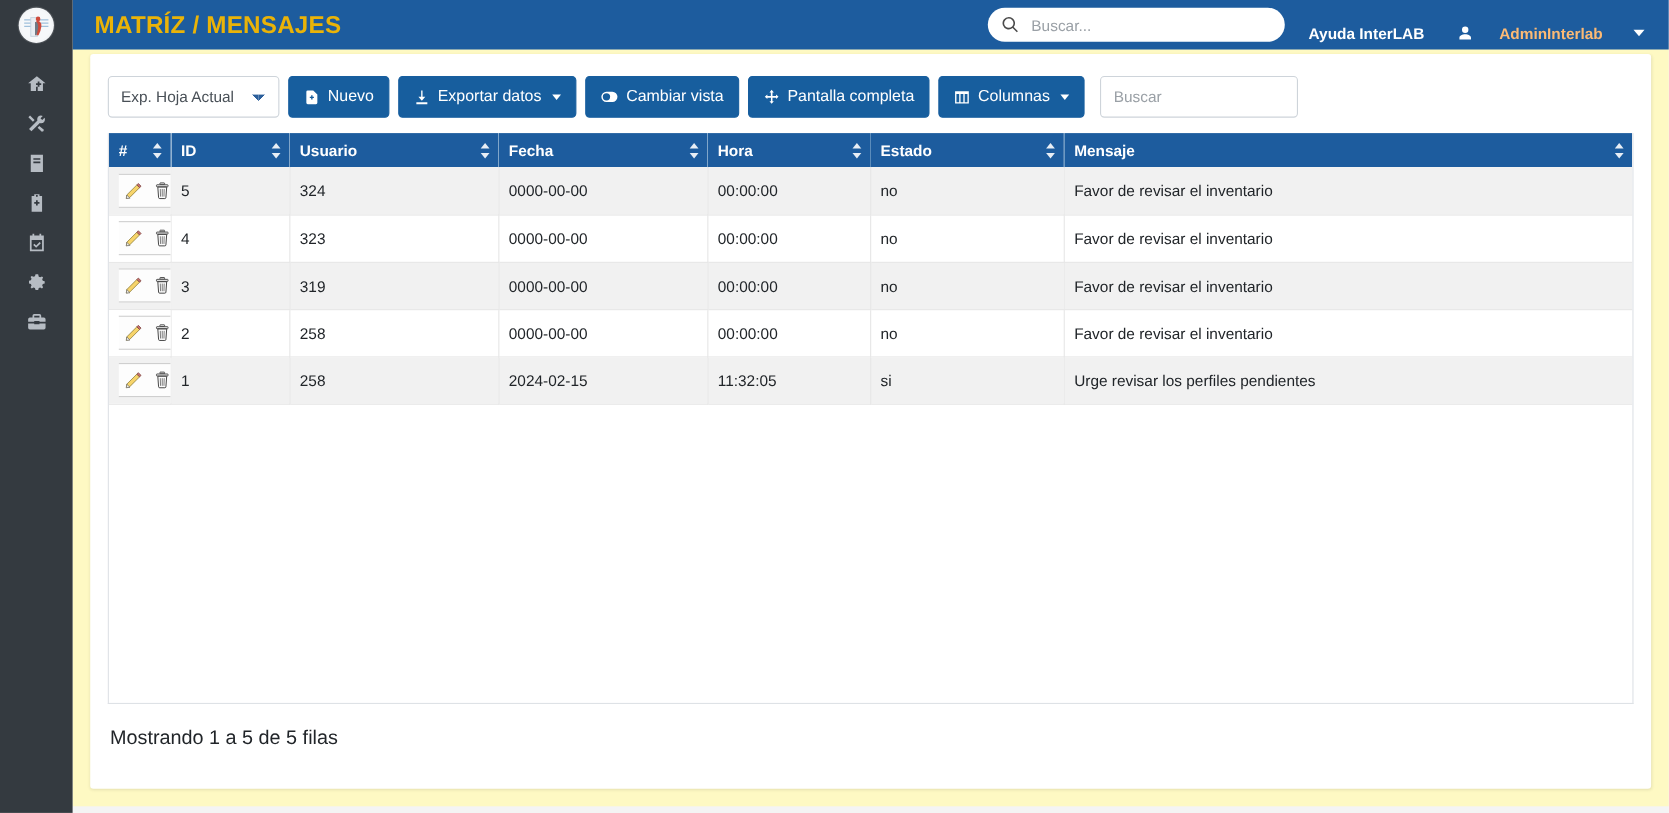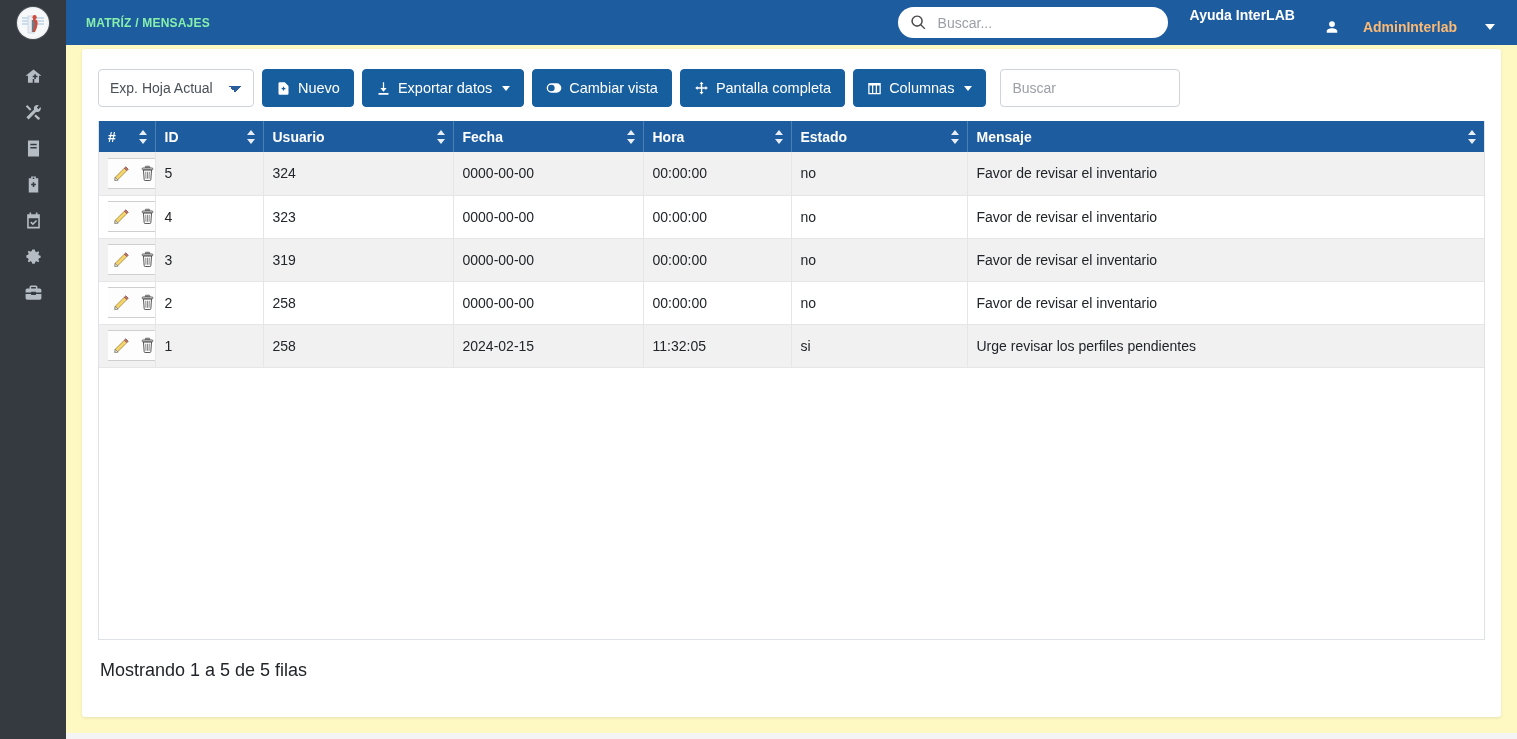--- a/index.html
+++ b/index.html
@@ -42,30 +42,30 @@
 
   
   #topbar {
     position: absolute; left: 66px; top: 0;
     width: 1451px; height: 45px;
     background: #1d5c9e;
     display: flex; align-items: center;
     z-index: 15;
   }
   #page-title {
-    color: #86efac;
-    font-size: 12px;
+    color: #eab308;
+    font-size: 22px;
     font-weight: bold;
     letter-spacing: 0.2px;
     margin-left: 20px;
     white-space: nowrap;
   }
   #topbar-right {
     margin-left: auto;
-    display: flex; align-items: flex-start;
+    display: flex; align-items: flex-end;
     margin-right: 22px;
     gap: 0;
   }
   #header-search {
     width: 270px; height: 31px;
     background: #ffffff;
     border-radius: 16px;
     display: flex; align-items: center;
     padding: 0 12px;
   }

